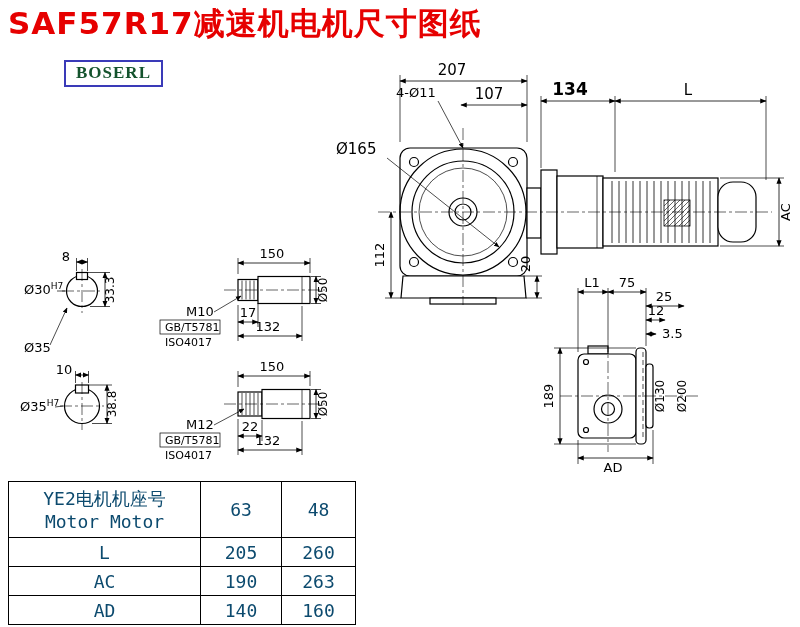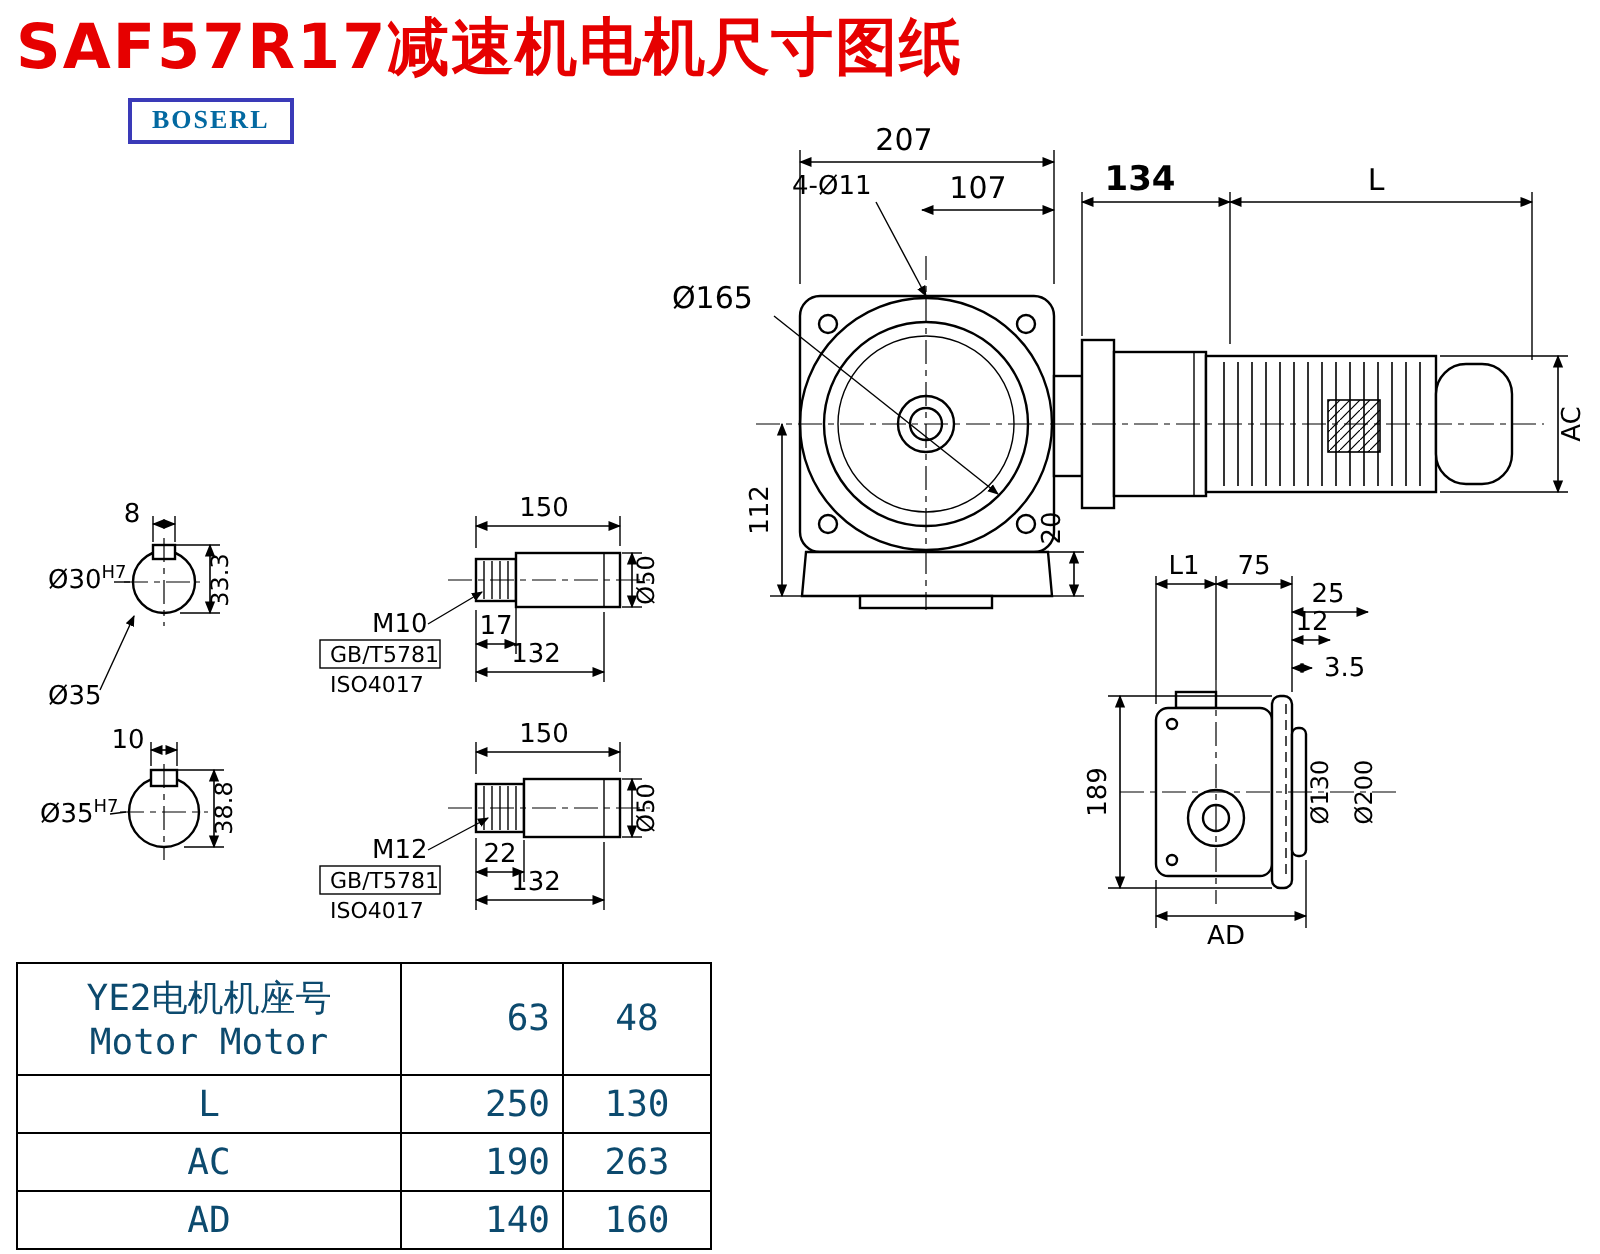--- a/index.html
+++ b/index.html
@@ -1,41 +1,41 @@
 <!DOCTYPE html>
 <html><head>
 <meta charset="utf-8">
 <style>
   * { margin:0; padding:0; box-sizing:border-box; }
   html,body { background:#fff; }
   body { width:800px; height:627px; font-family:"DejaVu Sans",sans-serif; }
   .page { position:relative; width:800px; height:627px; background:#fff; overflow:hidden; }
   .title { position:absolute; left:8px; top:3px; font-size:31px; font-weight:bold; color:#e60000; letter-spacing:1px; white-space:nowrap; }
-  .logo { position:absolute; left:64px; top:49px; border:2px solid #3a3ab8; padding:1px 10px 2px 10px;
-          font-family:"Liberation Serif",serif; font-weight:bold; font-size:13px; color:#0369a1; letter-spacing:1px; }
+  .logo { position:absolute; left:64px; top:60px; border:2px solid #3a3ab8; padding:1px 10px 2px 10px;
+          font-family:"Liberation Serif",serif; font-weight:bold; font-size:17px; color:#14532d; letter-spacing:1px; }
   svg.drawing { position:absolute; left:0; top:0; }
 
   .ln   { fill:#fff; stroke:#000; stroke-width:1.2; }
   .nf   { fill:none; stroke:#000; stroke-width:1.2; }
   .thin { fill:none; stroke:#000; stroke-width:0.7; }
   .cl   { fill:none; stroke:#000; stroke-width:0.6; stroke-dasharray:12 3 3 3; }
   .dsh  { fill:none; stroke:#000; stroke-width:0.7; stroke-dasharray:5 3; }
   .dim  { fill:none; stroke:#000; stroke-width:0.8; }
   text.t { font-family:"DejaVu Sans",sans-serif; font-size:13px; fill:#000; text-anchor:middle; }
   text.t15 { font-size:15px; }
   text.t17 { font-size:17px; font-weight:600; }
   text.t12 { font-size:12px; }
   text.t11 { font-size:11px; text-anchor:start; }
   text.ts  { text-anchor:start; }
 
   table.spec { position:absolute; left:8px; top:481px; border-collapse:collapse;
                font-family:"DejaVu Sans Mono",monospace; font-size:18px; color:#0c4a6e; text-align:center; }
   .spec td { border:1px solid #000; padding:0 6px; }
   .spec td:first-child { width:192px; }
-  .spec td:nth-child(2) { width:81px;text-align:right; }
+  .spec td:nth-child(2) { width:81px; }
   .spec td:nth-child(3) { width:74px; }
   .spec tr:first-child td { height:56px; }
   .spec tr td { height:29px; }
 </style>
 </head>
 <body>
 
 <div class="page">
 
   <div class="title">SAF57R17减速机电机尺寸图纸</div>
@@ -264,22 +264,22 @@
         <tr>
       <td>
         <div>YE2电机机座号</div>
         <div>Motor Motor</div>
       </td>
       <td>63</td>
       <td>48</td>
     </tr>
     <tr>
       <td>L</td>
-      <td>250</td>
-      <td>130</td>
+      <td>205</td>
+      <td>260</td>
     </tr>
     <tr>
       <td>AC</td>
       <td>190</td>
       <td>263</td>
     </tr>
     <tr>
       <td>AD</td>
       <td>140</td>
       <td>160</td>

